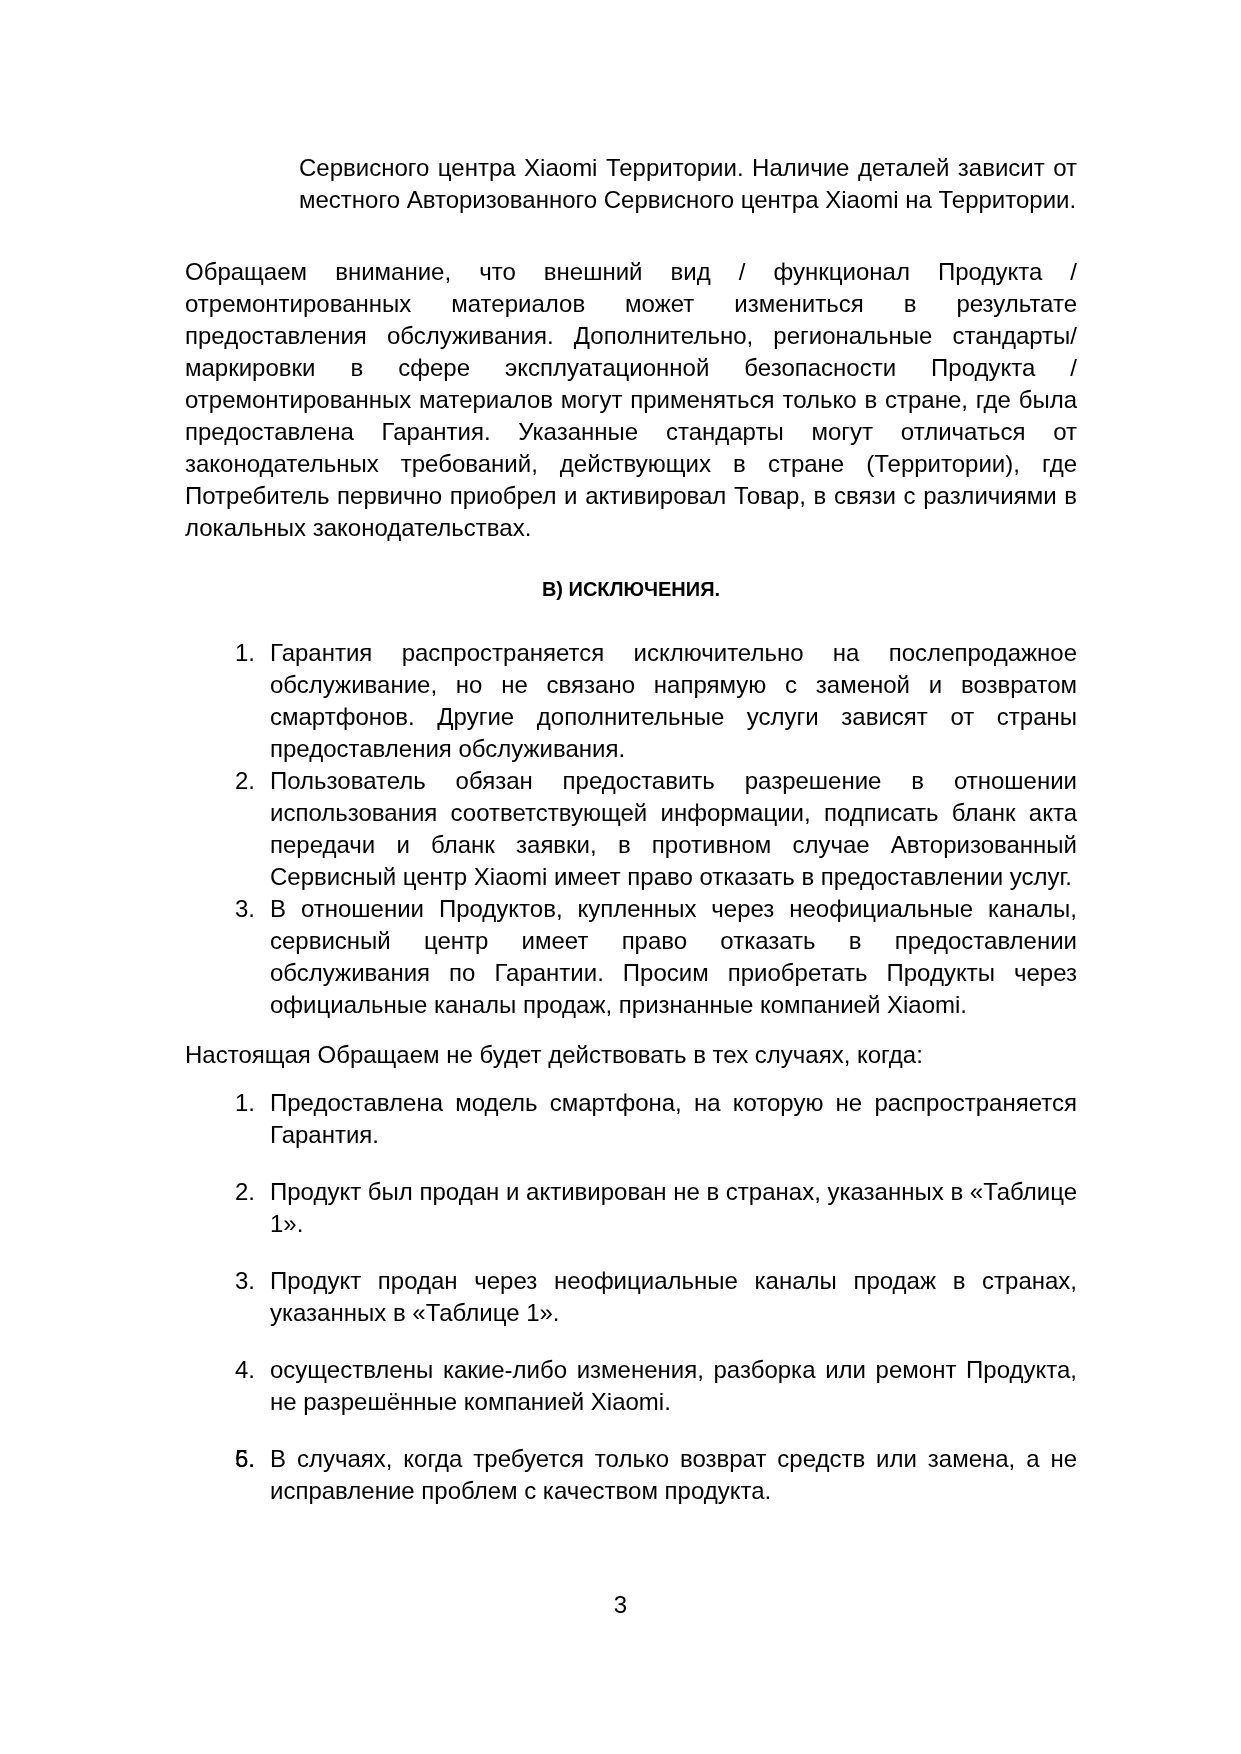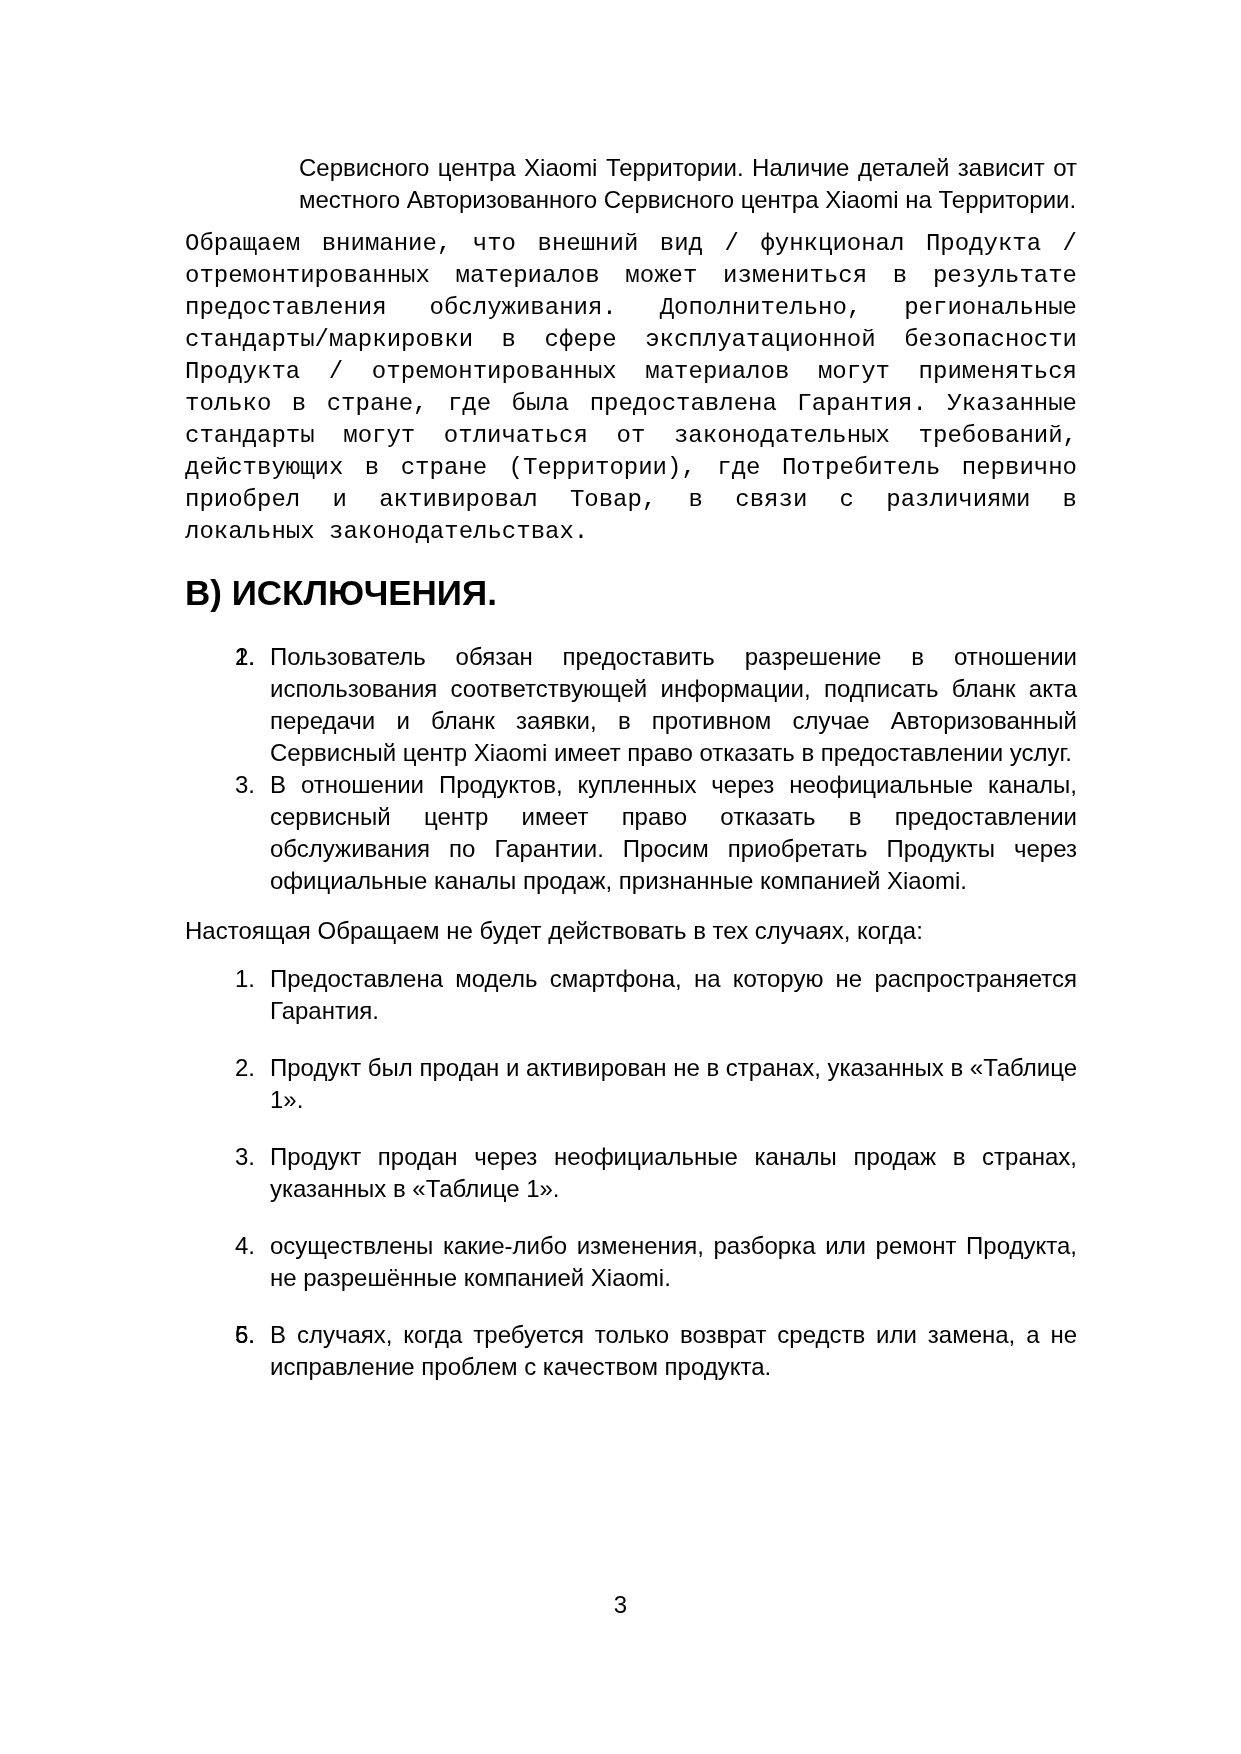--- a/index.html
+++ b/index.html
@@ -16,26 +16,27 @@
     height: 1394px;
     box-sizing: border-box;
     padding: 152px 164px 0 185px;
     background: #ffffff;
     font-size: 24px;
     line-height: 32px;
   }
   p { margin: 0; }
   .justify { text-align: justify; }
   .indent-block { margin-left: 114px; }
-  .notice-para { margin-top: 12px; font-family: Liberation Mono, monospace; }
+  .notice-para { margin-top: 40px; }
   .section-heading {
-    font-size: 35px;
+    font-size: 20px;
     line-height: 36px;
     font-weight: bold;
     margin: 27px 0 0 0;
+    text-align: center;
   }
   .intro-line { margin-top: 11px; }
   .intro-line-2 { margin-top: 18px; }
   ol.doc-list {
     list-style: none;
     margin: 30px 0 0 0;
     padding: 0;
   }
   ol.doc-list li {
     position: relative;
@@ -68,20 +69,21 @@
   <p class="indent-block justify">Сервисного центра Xiaomi Территории. Наличие деталей зависит от местного Авторизованного Сервисного центра Xiaomi на Территории.</p>
 
   <p class="notice-para justify">Обращаем внимание, что внешний вид / функционал Продукта / отремонтированных материалов может измениться в результате предоставления обслуживания. Дополнительно, региональные стандарты/маркировки в сфере эксплуатационной безопасности Продукта / отремонтированных материалов могут применяться только в стране, где была предоставлена Гарантия. Указанные стандарты могут отличаться от законодательных требований, действующих в стране (Территории), где Потребитель первично приобрел и активировал Товар, в связи с различиями в локальных законодательствах.</p>
 
   <h2 class="section-heading">В) ИСКЛЮЧЕНИЯ.</h2>
 
 
   <ol class="doc-list">
     <li>
       <span class="num">1.</span>
+      <span>Гарантия распространяется исключительно на послепродажное обслуживание, но не связано напрямую с заменой и возвратом смартфонов. Другие дополнительные услуги зависят от страны предоставления обслуживания.</span>
     </li>
     <li>
       <span class="num">2.</span>
       <span>Пользователь обязан предоставить разрешение в отношении использования соответствующей информации, подписать бланк акта передачи и бланк заявки, в противном случае Авторизованный Сервисный центр Xiaomi имеет право отказать в предоставлении услуг.</span>
     </li>
     <li>
       <span class="num">3.</span>
       <span>В отношении Продуктов, купленных через неофициальные каналы, сервисный центр имеет право отказать в предоставлении обслуживания по Гарантии. Просим приобретать Продукты через официальные каналы продаж, признанные компанией Xiaomi.</span>
     </li>
   </ol>

